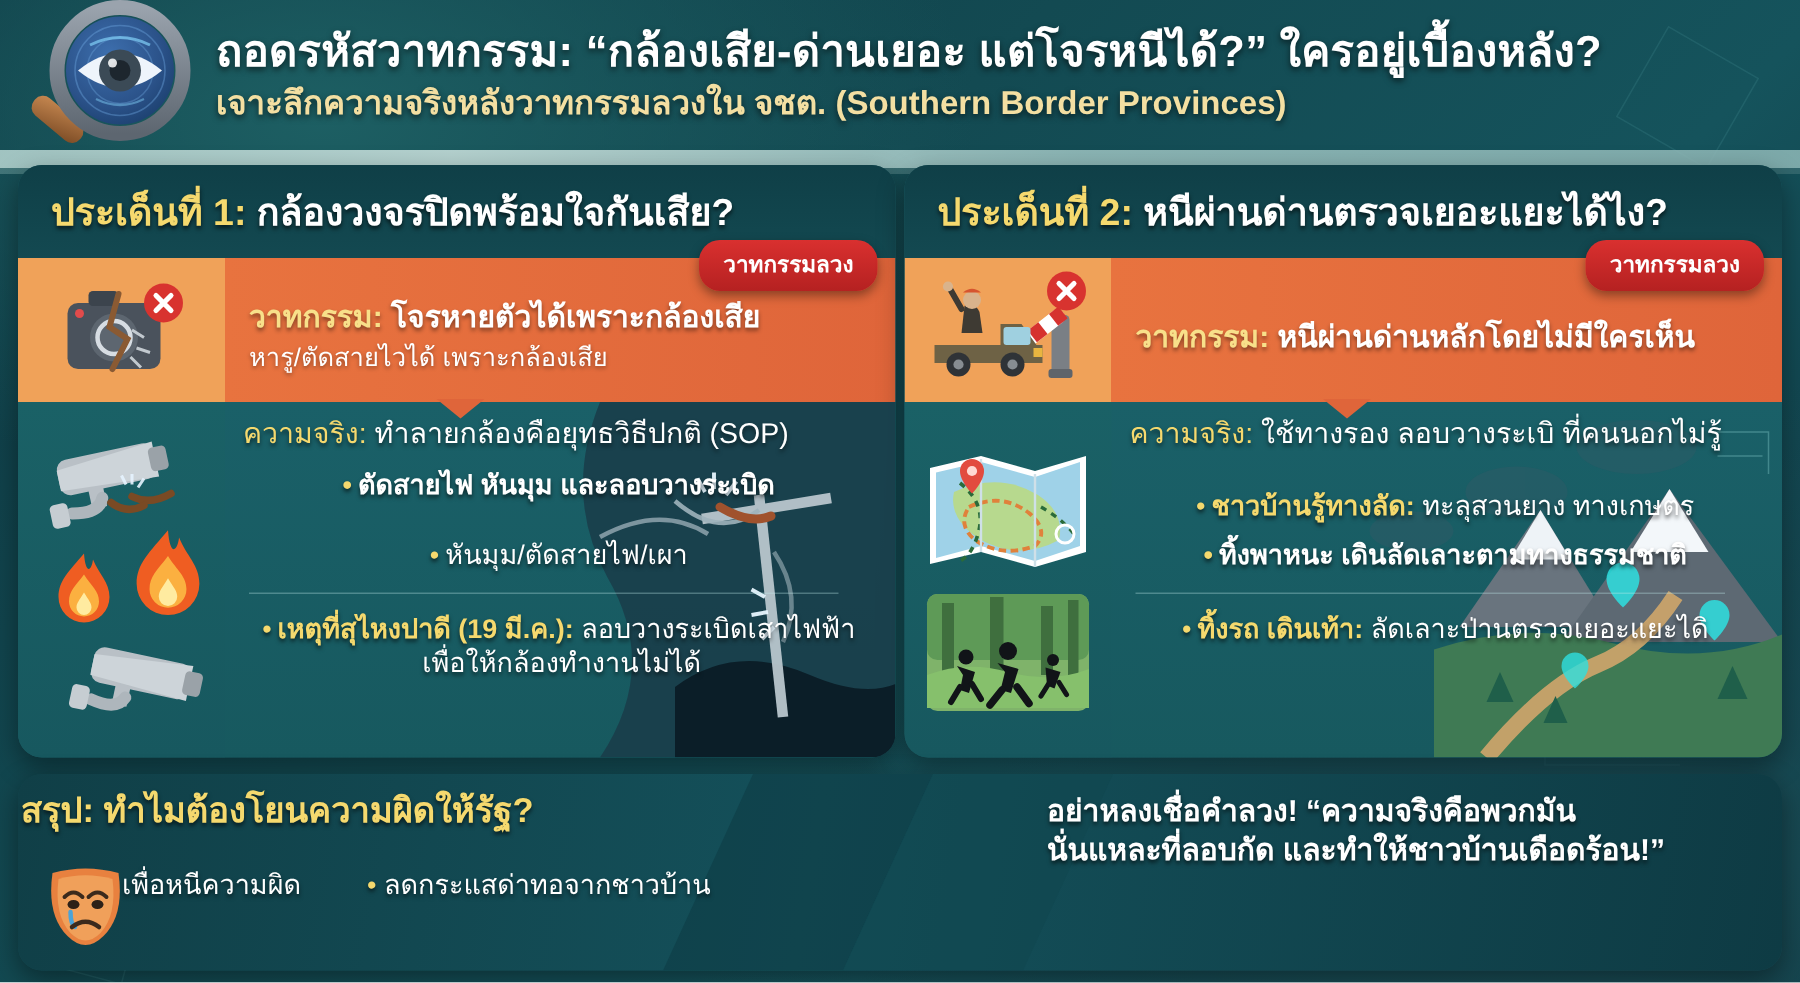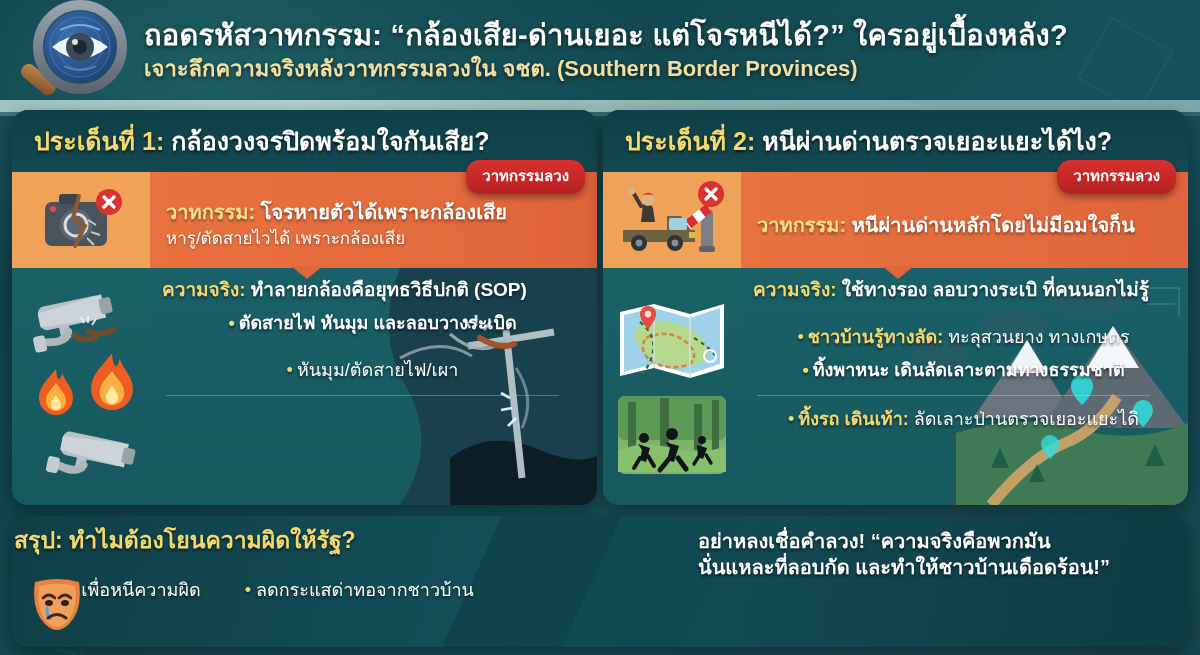--- a/index.html
+++ b/index.html
@@ -112,21 +112,21 @@
   
   .truth-body { position: relative; height: 237px; display:flex; }
   .truth-icon-col {
     width: 138px; flex:0 0 138px; position:relative;
     background: linear-gradient(180deg,#1a6166 0%, #17585f 100%);
     display:flex; flex-direction:column; align-items:center;
     justify-content: center; gap: 2px;
   }
   .truth-text-col { flex:1; position:relative; padding: 10px 14px 0 12px; }
   .truth-head {
-    font-size: 19px; font-weight: bold; color: #ffffff; line-height: 1.25;
+    font-size: 19px; font-weight: normal; color: #ffffff; line-height: 1.25;
     text-shadow: 0 2px 3px rgba(0,0,0,.55); position: relative; z-index: 4;
   }
   .truth-head .lead { color:#f5d96e; }
   .bullet {
     font-size: 18px; color:#ffffff; line-height: 1.3; position:relative; z-index:4;
     text-shadow: 0 2px 3px rgba(0,0,0,.6);
     text-align: center;
   }
   .bullet .dot { color:#f5d96e; margin-right: 4px; }
   .bullet .hi { color:#f5d96e; font-weight: bold; }
@@ -323,20 +323,24 @@
         <div class="truth-head">
           <span class="lead">ความจริง:</span><span> ทำลายกล้องคือยุทธวิธีปกติ (SOP)</span>
         </div>
         <div class="bullet b1">
           <span class="dot">•</span><span>ตัดสายไฟ หันมุม และลอบวางระเบิด</span>
         </div>
         <div class="bullet b2">
           <span class="dot">•</span><span>หันมุม/ตัดสายไฟ/เผา</span>
         </div>
         <div class="divider"></div>
+        <div class="bullet b3">
+          <span class="dot">•</span><span class="hi">เหตุที่สุไหงปาดี (19 มี.ค.):</span><span> ลอบวางระเบิดเสาไฟฟ้า</span><br>
+          <span style="margin-left:4px;">เพื่อให้กล้องทำงานไม่ได้</span>
+        </div>
       </div>
     </div>
   </div>
 
   <div class="panel" id="panel-right">
     <div class="panel-title-bar">
       <div class="panel-title">
         <span class="num">ประเด็นที่ 2:</span><span> หนีผ่านด่านตรวจเยอะแยะได้ไง?</span>
       </div>
     </div>
@@ -368,21 +372,21 @@
           <path d="M25 15 q6 -5 12 0 z" fill="#d6552f"></path>
           <path d="M24 26 L16 12" stroke="#3e3a33" stroke-width="4" stroke-linecap="round"></path>
           <circle cx="15" cy="11" r="3.4" fill="#d9b38c"></circle>
 
           <circle cx="94" cy="14" r="13" fill="#d8332f"></circle>
           <path d="M89 9 l10 10 M99 9 l-10 10" stroke="#fff" stroke-width="3.4" stroke-linecap="round"></path>
         </svg>
       </div>
       <div class="claim-text-col">
         <div class="claim-line1">
-          <span class="lead">วาทกรรม:</span><span> หนีผ่านด่านหลักโดยไม่มีอมใจก็น</span>
+          <span class="lead">วาทกรรม:</span><span> หนีผ่านด่านหลักโดยไม่มีใครเห็น</span>
         </div>
       </div>
       <div class="down-arrow"></div>
     </div>
 
     <div class="truth-body">
       <div class="truth-icon-col" style="gap:12px;">
         <svg width="112" height="84" viewBox="0 0 112 84">
           <path d="M4 14 L38 6 L74 16 L108 6 L108 70 L74 80 L38 70 L4 78 Z" fill="#ffffff"></path>
           <path d="M8 17 L38 10 L74 20 L104 10 L104 66 L74 76 L38 66 L8 74 Z" fill="#9fd2e8"></path>

